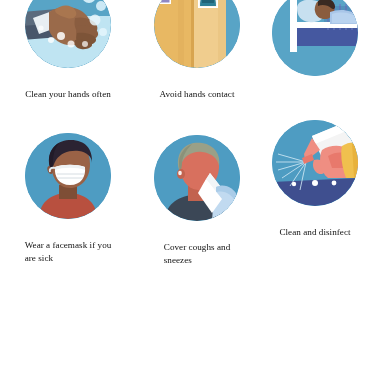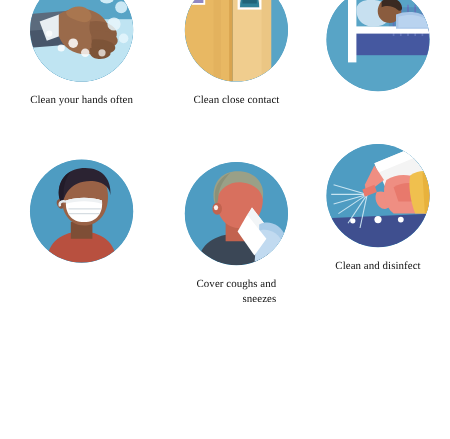--- a/index.html
+++ b/index.html
@@ -37,24 +37,24 @@
     position: relative;
     background: #4e9cc2;
     display: block;
   }
   .tip-art svg {
     display: block;
     width: 86px;
     height: 86px;
   }
   .tip-caption {
-    margin-top: 9px;
+    margin-top: 20px;
     font-size: 9.1px;
     line-height: 12.5px;
-    text-align: right;
+    text-align: left;
     color: #101010;
     letter-spacing: 0.05px;
     white-space: pre-line;
     font-family: "Liberation Serif", "DejaVu Serif", serif;
   }
 
   
   #tip-0 { left: 9px;   top: -18px; }
   #tip-1 { left: 138px; top: -18px; }
   #tip-2 { left: 256px; top: -10px; }
@@ -139,21 +139,21 @@
           <ellipse cx="54" cy="2" rx="5.5" ry="6" fill="#3a2a22"></ellipse>
           <ellipse cx="54" cy="4" rx="4" ry="4.6" fill="#9a6a4a"></ellipse>
           <path d="M46 24 C46 14 50 10 54 10 C58 10 62 14 62 24 Z" fill="#2d7f96"></path>
           <path d="M48 18 L60 18 L60 21 L48 21 Z" fill="#1f6378"></path>
 
           <rect x="24" y="-10" width="6" height="96" fill="#dfae5b" opacity="0.6"></rect>
           <rect x="64" y="-10" width="8" height="96" fill="#e5bf79" opacity="0.5"></rect>
         </g>
       </svg>
     </div>
-    <div class="tip-caption">Clean close contact</div>
+    <div class="tip-caption">Avoid hands contact</div>
   </div>
 
   <div class="tip" id="tip-2">
     <div class="tip-art">
       <svg viewBox="0 0 86 86" xmlns="http://www.w3.org/2000/svg">
         <defs>
             <clipPath id="c2">
               <circle cx="43" cy="43" r="43"></circle>
             </clipPath>
           </defs>
@@ -215,20 +215,22 @@
           <path d="M30 34 C38 31 52 31 60 34 L60 37 C52 34 38 34 30 37 Z" fill="#eef1f3"></path>
           <g stroke="#d6dde2" stroke-width="1">
             <line x1="32" y1="41" x2="59" y2="41"></line>
             <line x1="32" y1="45" x2="58" y2="45"></line>
           </g>
 
           <path d="M30 35 C26 34 24 36 25 39" stroke="#e3e9ed" stroke-width="2" fill="none"></path>
         </g>
       </svg>
     </div>
+    <div class="tip-caption">Wear a facemask if you
+are sick</div>
   </div>
 
   <div class="tip" id="tip-4">
     <div class="tip-art">
       <svg viewBox="0 0 86 86" xmlns="http://www.w3.org/2000/svg">
         <defs>
             <clipPath id="c4">
               <circle cx="43" cy="43" r="43"></circle>
             </clipPath>
           </defs>

